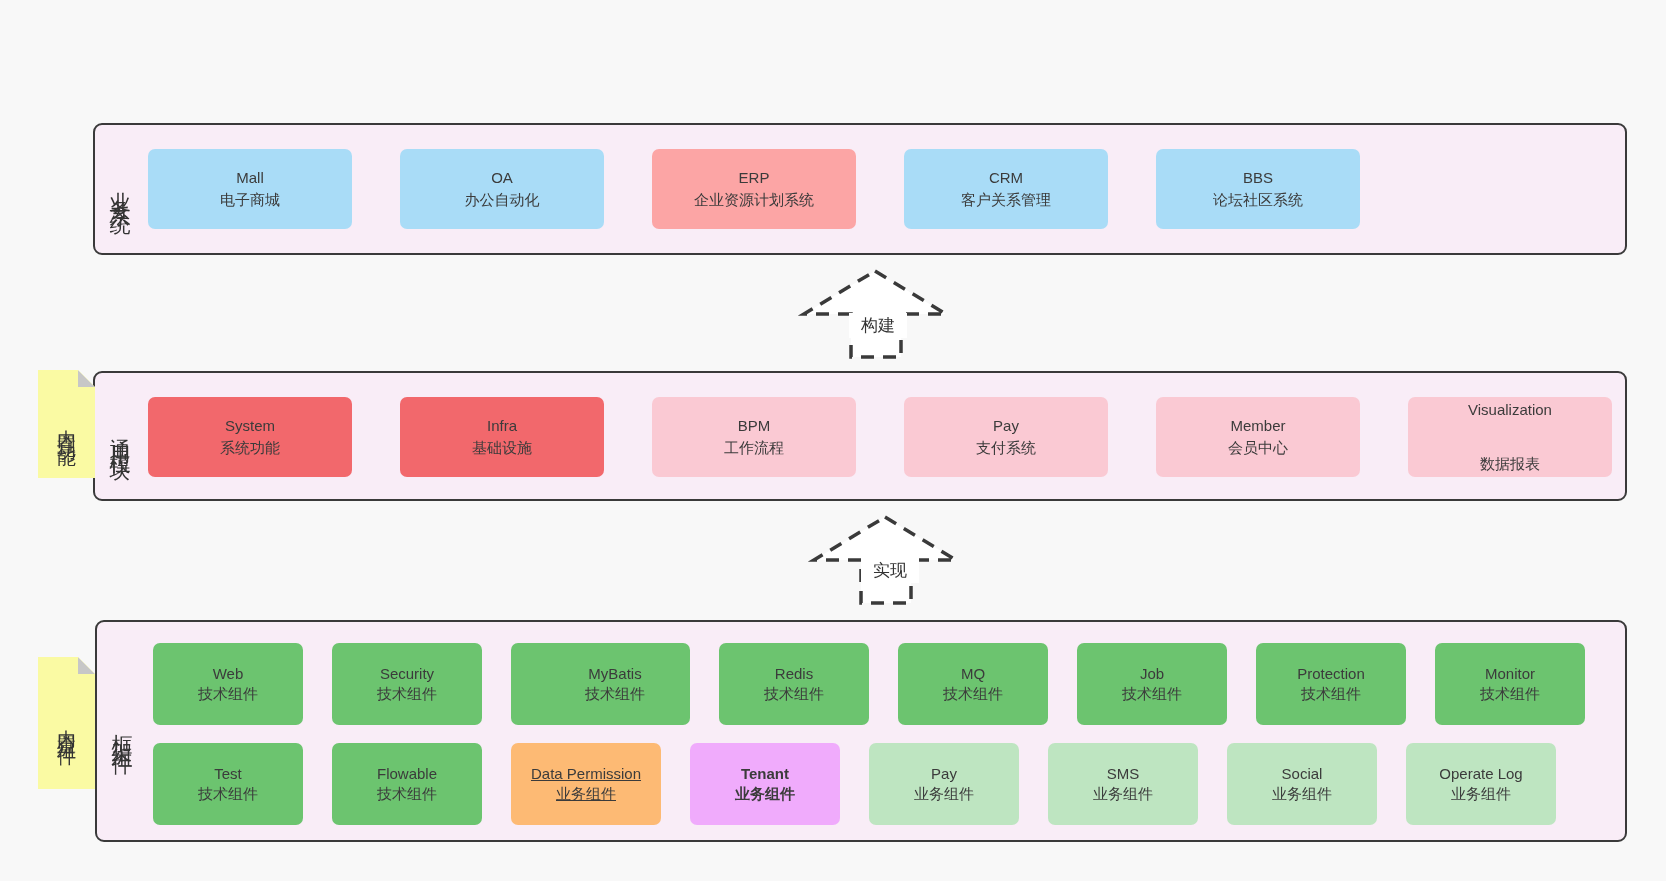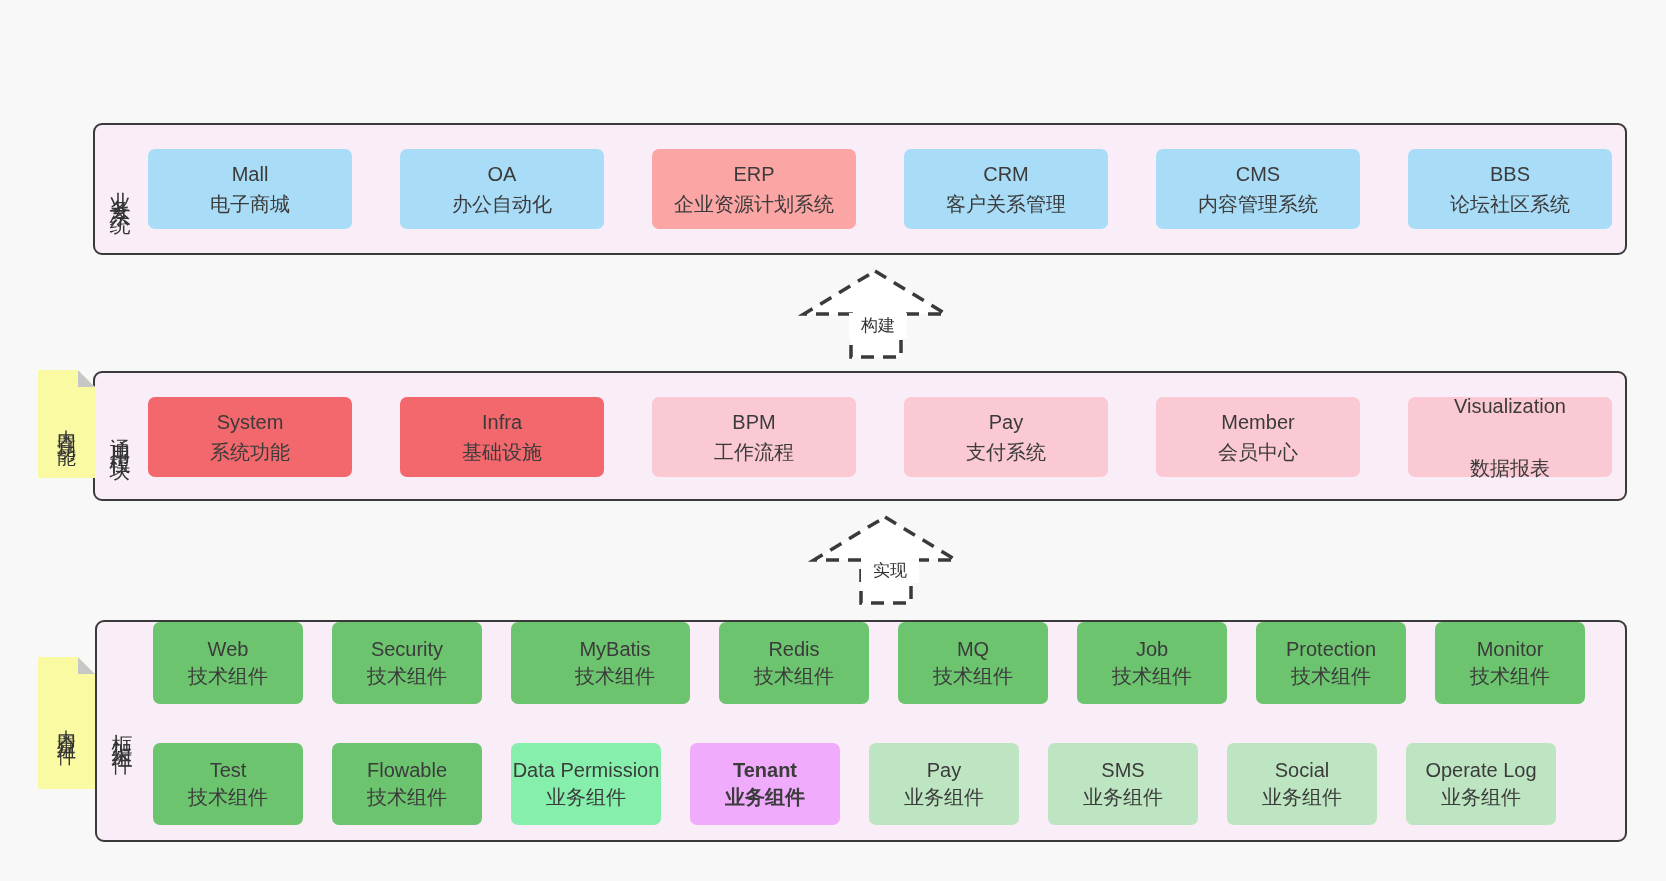--- a/index.html
+++ b/index.html
@@ -7,24 +7,24 @@
         font-family:"Liberation Sans","DejaVu Sans",sans-serif;color:#3b3b3b;}
   .layer{position:absolute;background:#f9edf7;border:2px solid #3a3a3a;border-radius:9px;box-sizing:border-box;}
   #layer1{left:93px;top:123px;width:1534px;height:132px;}
   #layer2{left:93px;top:371px;width:1534px;height:130px;}
   #layer3{left:95px;top:620px;width:1532px;height:222px;}
   .vlabel{position:absolute;left:11px;top:50%;transform:translateY(-50%);
           writing-mode:vertical-rl;text-orientation:upright;font-size:21px;letter-spacing:7px;
           color:#333;white-space:nowrap;}
   .row{position:absolute;display:flex;}
   #row1,#row2{left:53px;top:24px;gap:48px;}
-  #row3a{left:56px;top:0;gap:29px;}
+  #row3a{left:56px;top:21px;gap:29px;}
   #row3b{left:56px;top:121px;gap:29px;}
   .box{border-radius:7px;display:flex;flex-direction:column;align-items:center;justify-content:center;
-       text-align:center;font-size:20px;line-height:1.5;flex:none;}
+       text-align:center;font-size:15px;line-height:1.5;flex:none;}
   .w6{width:204px;height:80px;}
   .w8{width:150px;height:82px;line-height:1.35;}
   .bt,.bs{display:block;}
   .sticky{position:absolute;width:57px;background:#fafaa3;z-index:5;
           clip-path:polygon(0 0,calc(100% - 17px) 0,100% 17px,100% 100%,0 100%);}
   #sticky1{left:38px;top:370px;height:108px;}
   #sticky2{left:38px;top:657px;height:132px;}
   .fold{position:absolute;top:0;right:0;width:17px;height:17px;background:#c7c7c7;
         clip-path:polygon(0 0,100% 100%,0 100%);}
   .sticky .txt{position:absolute;left:50%;top:52%;transform:translate(-50%,-50%);
@@ -55,24 +55,20 @@
         <span class="bt">OA</span>
         <span class="bs">办公自动化</span>
       </div>
       <div class="box w6" style="background: #fca5a5;">
         <span class="bt">ERP</span>
         <span class="bs">企业资源计划系统</span>
       </div>
       <div class="box w6" style="background: rgb(169, 220, 247);">
         <span class="bt">CRM</span>
         <span class="bs">客户关系管理</span>
-      </div>
-      <div class="box w6" style="background: rgb(169, 220, 247);">
-        <span class="bt">CMS</span>
-        <span class="bs">内容管理系统</span>
       </div>
       <div class="box w6" style="background: rgb(169, 220, 247);">
         <span class="bt">BBS</span>
         <span class="bs">论坛社区系统</span>
       </div>
     </div>
   </section>
 
   <svg class="arrow" id="arrow1" viewBox="0 0 160 96" preserveAspectRatio="none">
     <path d="M 80 5 L 151 48 L 106 48 L 106 91 L 56 91 L 56 48 L 9 48 Z"></path>
@@ -152,21 +148,21 @@
     </div>
     <div class="row" id="row3b">
       <div class="box w8" style="background: rgb(108, 196, 111);">
         <span class="bt">Test</span>
         <span class="bs">技术组件</span>
       </div>
       <div class="box w8" style="background: rgb(108, 196, 111);">
         <span class="bt">Flowable</span>
         <span class="bs">技术组件</span>
       </div>
-      <div class="box w8" style="background: #86efac;">
+      <div class="box w8" style="background: #fdba74; text-decoration: underline;">
         <span class="bt">Data Permission</span>
         <span class="bs">业务组件</span>
       </div>
       <div class="box w8" style="background: #f0abfc; font-weight: bold;">
         <span class="bt">Tenant</span>
         <span class="bs">业务组件</span>
       </div>
       <div class="box w8" style="background: rgb(190, 229, 193);">
         <span class="bt">Pay</span>
         <span class="bs">业务组件</span>

